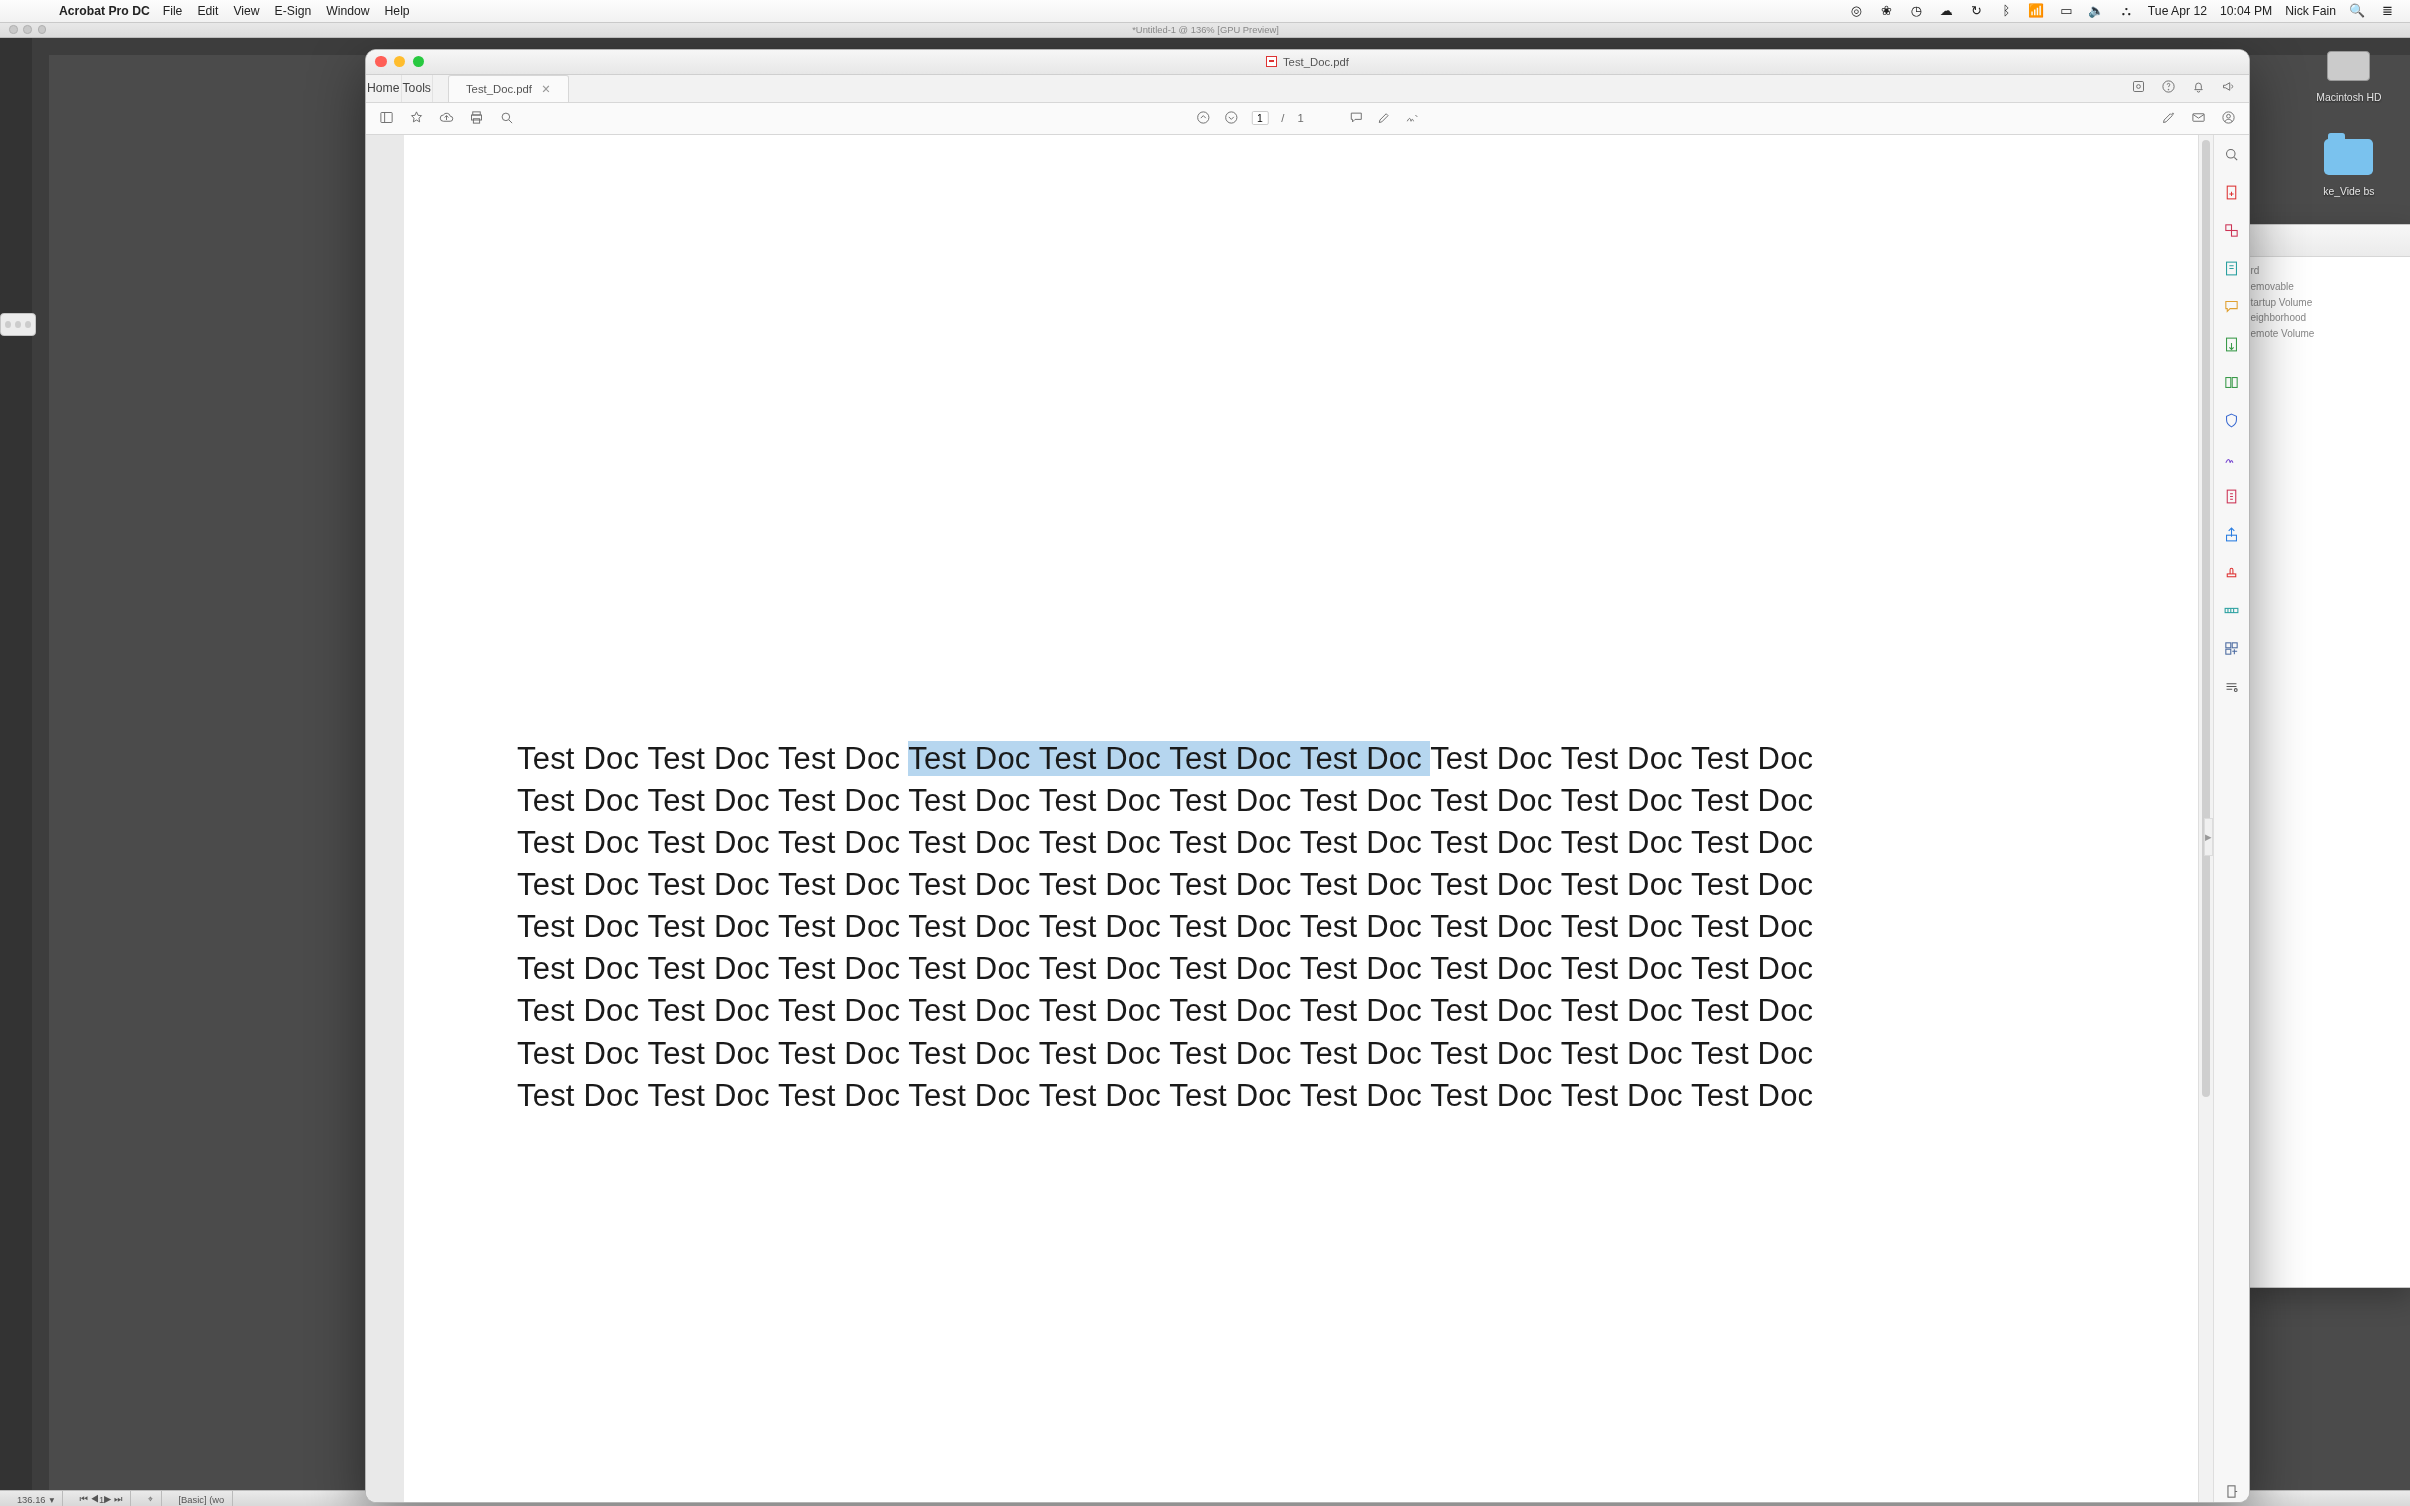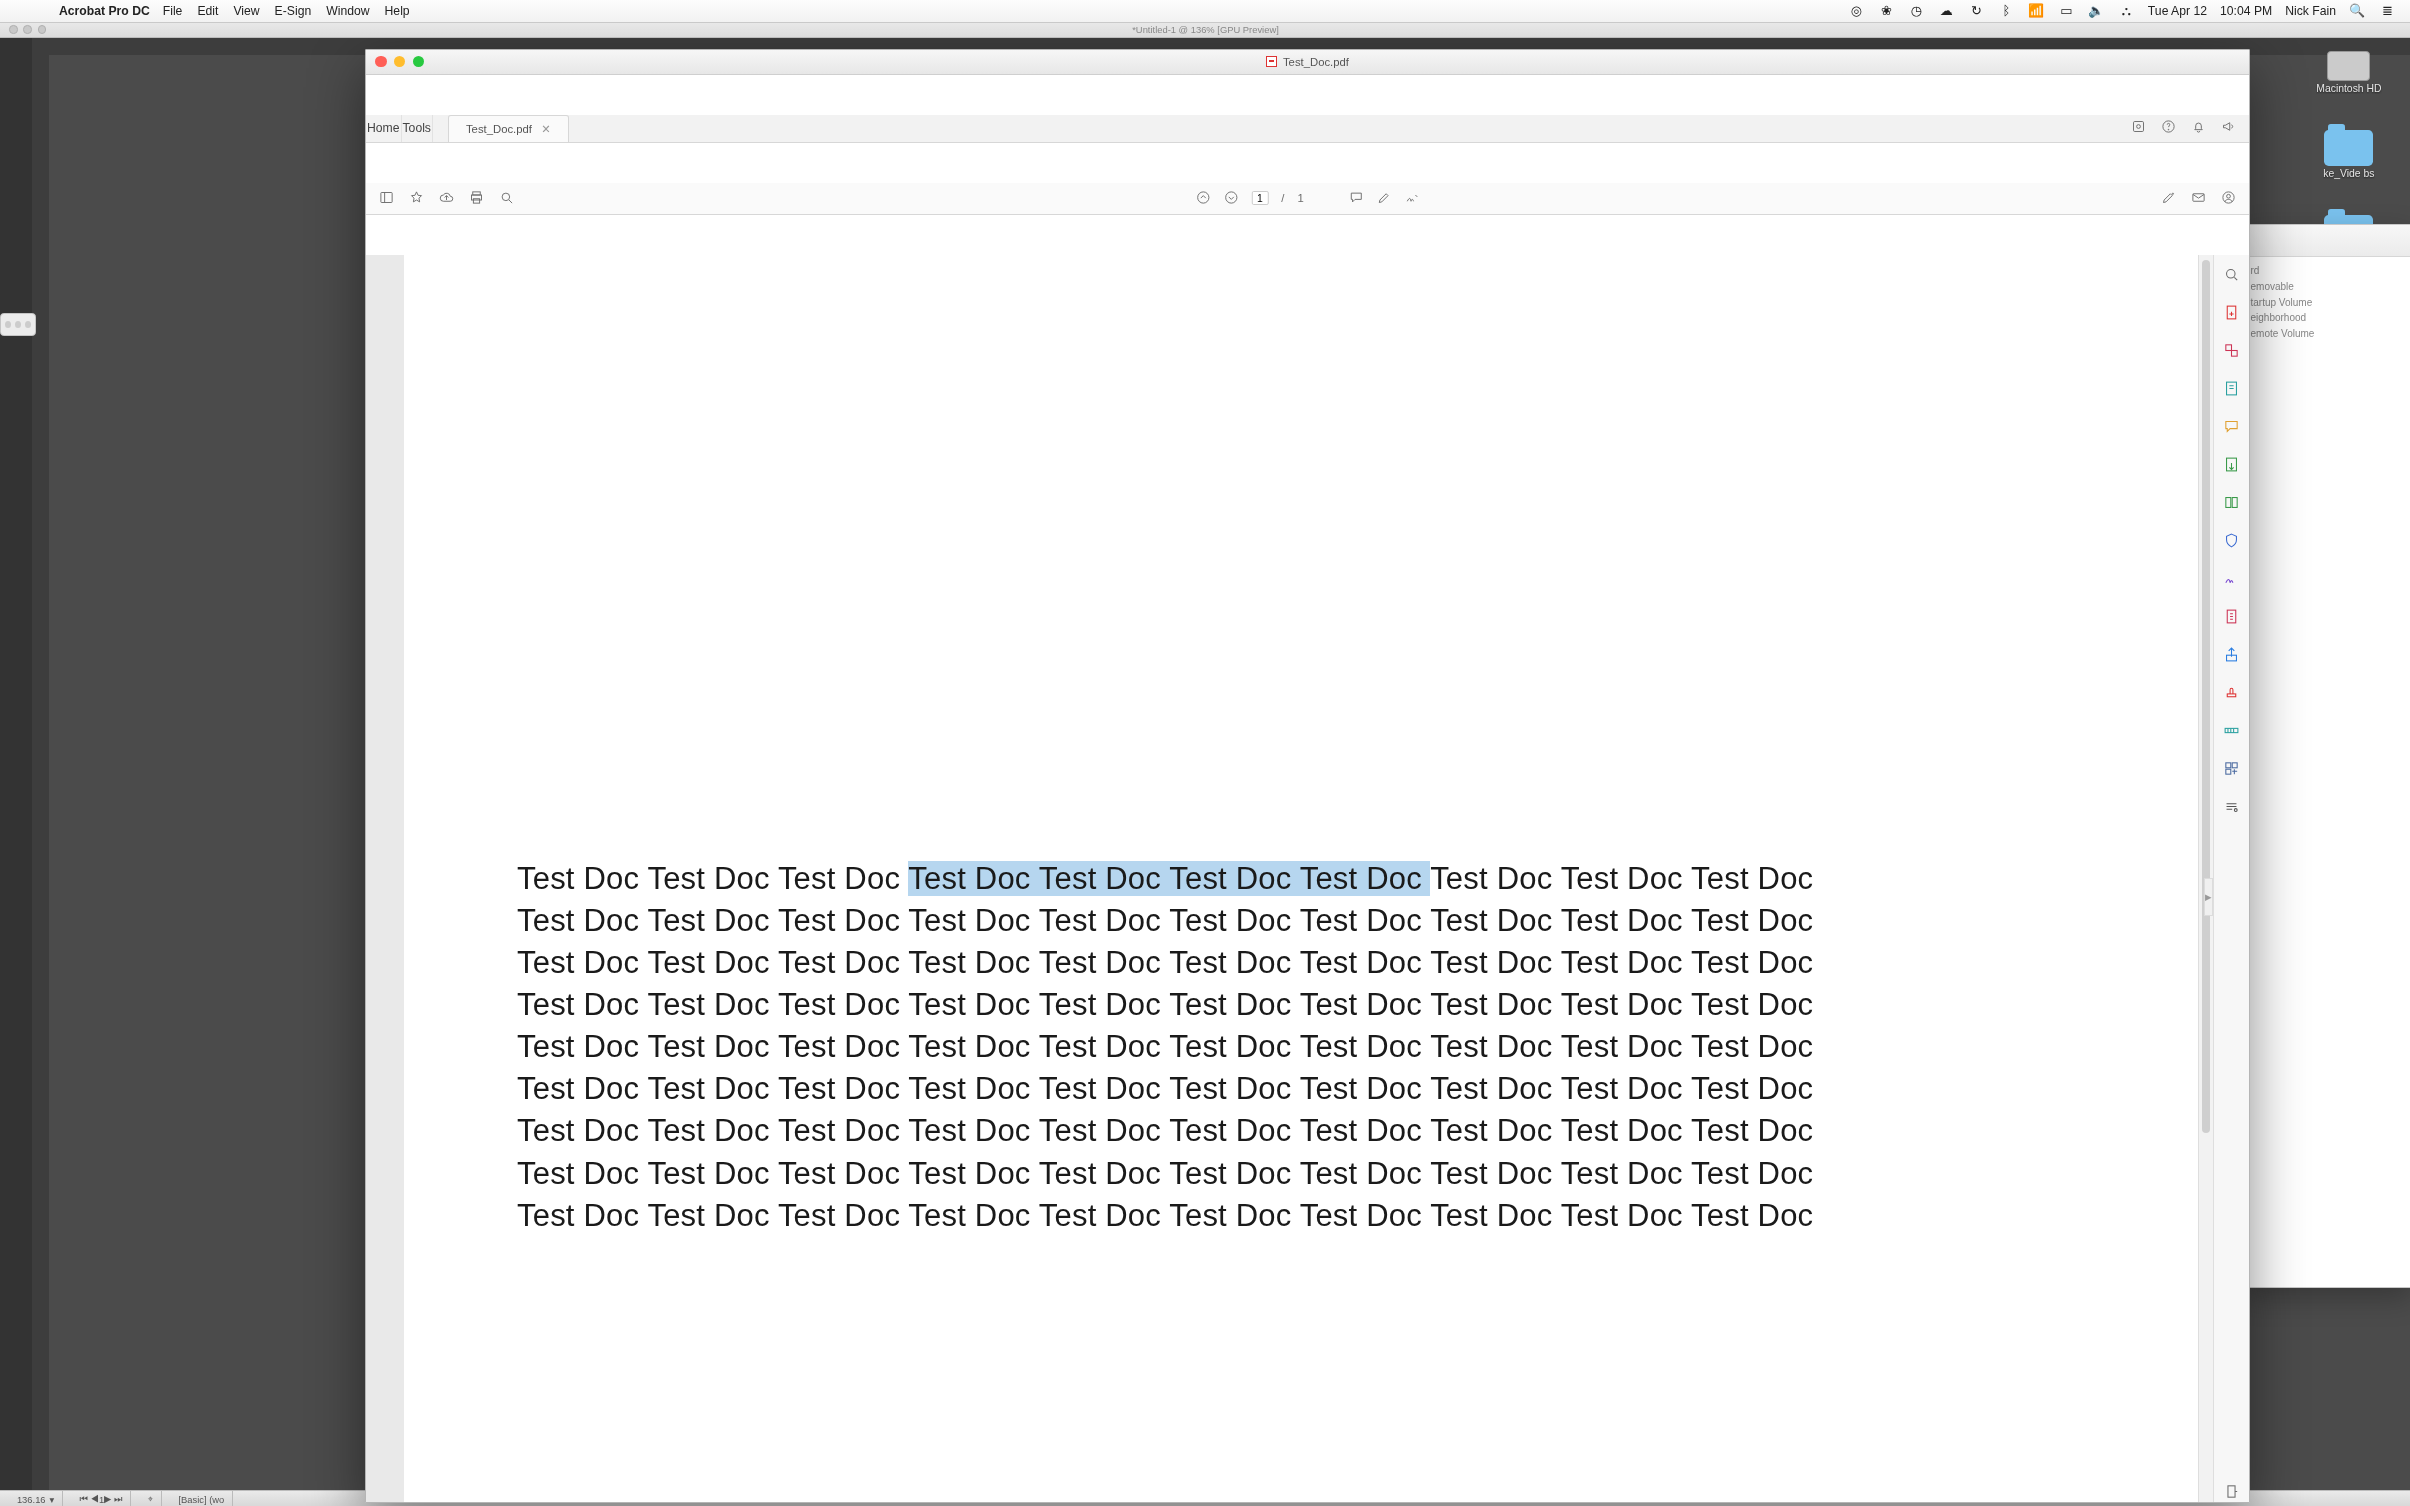--- a/index.html
+++ b/index.html
@@ -57,34 +57,34 @@
     border-radius:3.8px; display:flex; align-items:center; gap:3.8px; padding:0 3.8px; z-index:3;
   }
   .finder-strip span{ width:7.5px;height:7.5px;border-radius:50%;background:#ccc;}
 
   
   .desktop-icons {
     position:absolute; top:38px; right:5.6px; width:113px; bottom:0; z-index:4;
     display:flex; flex-direction:column; align-items:center; gap:36px; padding-top:13px;
     font-size:10.4px; color:#e5e5e5;
   }
-  .desktop-icons .di { display:flex; flex-direction:column; align-items:center; gap:2px;}
+  .desktop-icons .di { display:flex; flex-direction:column; align-items:center; gap:11px;}
   .desktop-icons .hd { width:43px;height:30px;background:#cbcbcb;border:0.9px solid #999;border-radius:3.8px;}
   .desktop-icons .folder { width:49px;height:36px;background:#7ac2ee;border-radius:4.7px;position:relative;}
   .desktop-icons .folder::before{content:"";position:absolute;top:-5.6px;left:3.8px;width:17px;height:7.5px;background:#7ac2ee;border-radius:2.8px 2.8px 0 0;}
   .desktop-icons .file { width:36px;height:45px;background:#fff;border:0.9px solid #bbb;border-radius:1.9px;}
   .desktop-icons .lbl { text-shadow:0 0.9px 1.9px rgba(0,0,0,.6);}
   .trunc { max-width:104px; overflow:hidden; text-overflow:ellipsis; white-space:nowrap; text-align:center;}
 
   
   .acrobat {
     position: absolute; left: 365px; top: 49px; width: 1885px; height: 1454px;
-    background:#fff; border:0.9px solid #b5b5b5; border-radius:1px;
+    background:#fff; border:0.9px solid #b5b5b5; border-radius:11px;
     box-shadow: 0 19px 56px rgba(0,0,0,.45);
-    z-index: 50; display:flex; flex-direction:column; overflow:hidden;gap:40px;
+    z-index: 50; display:flex; flex-direction:column; overflow:hidden;
   }
   .acrobat .titlebar {
     height:24.5px; background:linear-gradient(#f6f6f6,#e7e7e7); border-bottom:0.9px solid #cfcfcf;
     display:flex; align-items:center; justify-content:center; position:relative;
     font-size:11.3px; color:#555;
   }
   .titlebar .traffic{ position:absolute; left:9.4px; display:flex; gap:7.5px;}
   .traffic .r{width:11.3px;height:11.3px;border-radius:50%;background:#ff5f57;}
   .traffic .y{width:11.3px;height:11.3px;border-radius:50%;background:#ffbd2e;}
   .traffic .g{width:11.3px;height:11.3px;border-radius:50%;background:#28c940;}

